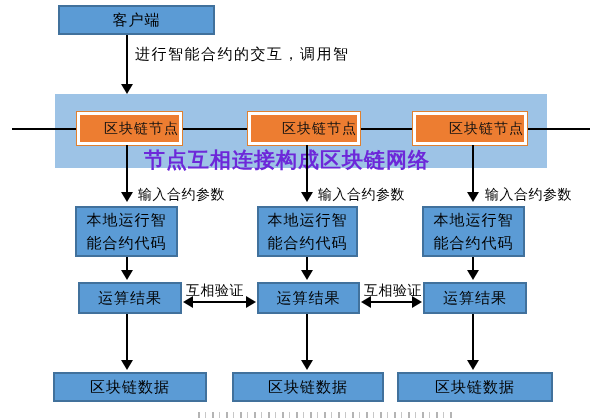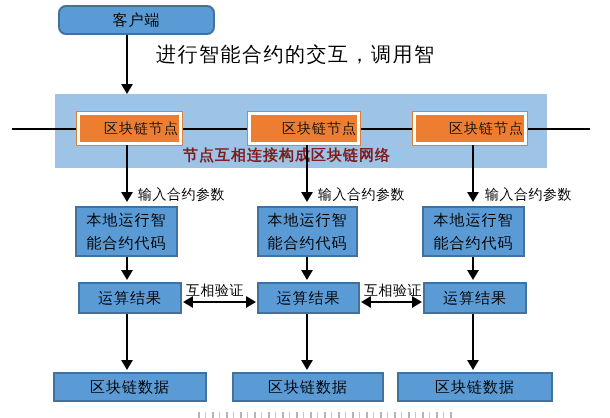--- a/index.html
+++ b/index.html
@@ -10,21 +10,21 @@
   
   .bluebox{
     position:absolute;background:#5B9BD5;border:2px solid #41719C;box-sizing:border-box;
     display:flex;align-items:center;justify-content:center;
     font-size:15px;color:#000;letter-spacing:1px;
   }
   
   .band{position:absolute;left:55px;top:94px;width:492px;height:74px;background:#9DC3E6;}
   .band-caption{
     position:absolute;left:0;right:28px;top:52px;text-align:center;
-    color:#7f1d1d;font-weight:bold;font-size:15px;letter-spacing:1px;
+    color:#6d28d9;font-weight:bold;font-size:21px;letter-spacing:1px;
   }
   
   .nodebox{
     position:absolute;background:#ED7D31;border:3px solid #ffffff;outline:1px solid #e0802f;
     box-sizing:border-box;display:flex;align-items:center;justify-content:flex-end;
     font-size:14px;letter-spacing:1px;color:#111;
   }
   
   .hline{position:absolute;left:12px;top:128px;width:578px;height:2px;background:#000;}
   .vline{position:absolute;width:2px;background:#000;}
@@ -32,34 +32,34 @@
     position:absolute;width:0;height:0;
     border-left:6px solid transparent;border-right:6px solid transparent;border-top:10px solid #000;
   }
   .dbl{position:absolute;height:12px;}
   .dbl .bar{position:absolute;left:8px;right:8px;top:5px;height:2px;background:#000;}
   .dbl .head-left{position:absolute;left:0;top:0;width:0;height:0;
     border-top:6px solid transparent;border-bottom:6px solid transparent;border-right:10px solid #000;}
   .dbl .head-right{position:absolute;right:0;top:0;width:0;height:0;
     border-top:6px solid transparent;border-bottom:6px solid transparent;border-left:10px solid #000;}
   
-  .note{position:absolute;left:156px;top:44px;font-size:20px;line-height:21px;letter-spacing:1.5px;}
+  .note{position:absolute;left:135px;top:44px;font-size:15px;line-height:21px;letter-spacing:1.5px;}
   .small-label{position:absolute;font-size:14px;letter-spacing:0.5px;white-space:nowrap;}
   
   .cutoff{
     position:absolute;left:198px;top:412px;width:256px;height:6px;opacity:.55;
     background:repeating-linear-gradient(90deg,#777 0 2px,transparent 2px 7px,#999 7px 8px,transparent 8px 14px);
   }
 </style>
 </head>
 <body>
 
 <div class="canvas">
 
-  <div class="bluebox" style="left:58px;top:5px;width:157px;height:30px;border-radius:8px;">
+  <div class="bluebox" style="left:58px;top:5px;width:157px;height:30px;">
     <span>客户端</span>
   </div>
 
   <div class="vline" style="left:126px;top:35px;height:51px;"></div>
   <div class="head-down" style="left:121px;top:84px;"></div>
 
   <div class="note">
     <div>进行智能合约的交互，调用智</div>
   </div>
 

